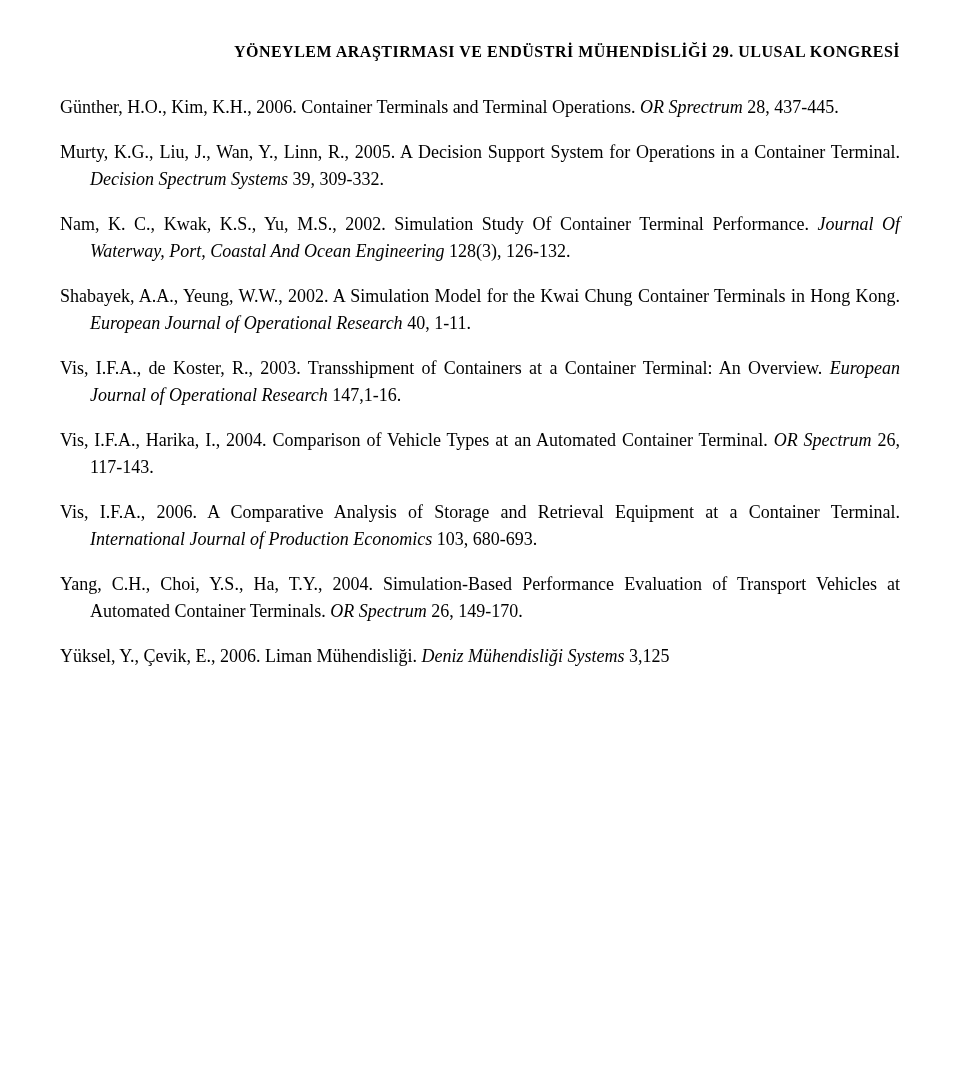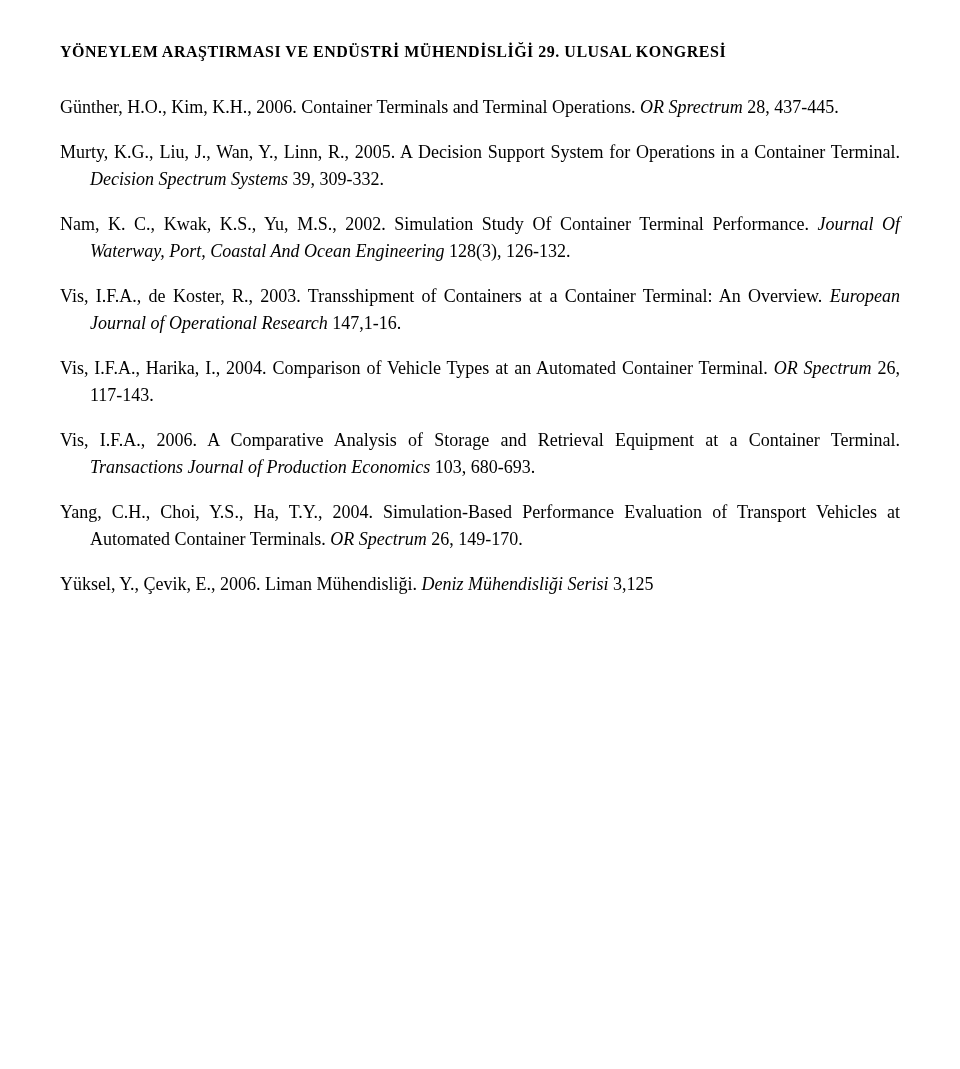--- a/index.html
+++ b/index.html
@@ -11,21 +11,21 @@
       background: #ffffff;
       font-family: "Times New Roman", Times, serif;
       font-size: 18px;
       line-height: 1.5;
       color: #000000;
       padding: 40px 60px 40px 60px;
       width: 960px;
       min-height: 1069px;
     }
     .page-header {
-      text-align: left;
+      text-align: right;
       font-size: 16px;
       font-weight: bold;
       margin-bottom: 30px;
       letter-spacing: 0.5px;
     }
     .references-section {
       margin-top: 27px;
     }
     .reference-block {
       margin-bottom: 18px;
@@ -55,36 +55,39 @@
 
 
   <div class="reference-block">
     <p>Murty, K.G., Liu, J., Wan, Y., Linn, R., 2005. A Decision Support System for Operations in a Container Terminal. <em>Decision Spectrum Systems</em> 39, 309-332.</p>
   </div>
 
   <div class="reference-block">
     <p>Nam, K. C., Kwak, K.S., Yu, M.S., 2002. Simulation Study Of Container Terminal Performance. <em>Journal Of Waterway, Port, Coastal And Ocean Engineering</em> 128(3), 126-132.</p>
   </div>
 
+  <div class="reference-block">
+    <p>Shabayek, A.A., Yeung, W.W., 2002. A Simulation Model for the Kwai Chung Container Terminals in Hong Kong. <em>European Journal of Operational Research</em> 40, 1-11.</p>
+  </div>
 
 
 
   <div class="reference-block">
     <p>Vis, I.F.A., de Koster, R., 2003. Transshipment of Containers at a Container Terminal: An Overview. <em>European Journal of Operational Research</em> 147,1-16.</p>
   </div>
 
   <div class="reference-block">
     <p>Vis, I.F.A., Harika, I., 2004. Comparison of Vehicle Types at an Automated Container Terminal. <em>OR Spectrum</em> 26, 117-143.</p>
   </div>
 
   <div class="reference-block">
-    <p>Vis, I.F.A., 2006. A Comparative Analysis of Storage and Retrieval Equipment at a Container Terminal. <em>Transactions Journal of Production Economics</em> 103, 680-693.</p>
+    <p>Vis, I.F.A., 2006. A Comparative Analysis of Storage and Retrieval Equipment at a Container Terminal. <em>International Journal of Production Economics</em> 103, 680-693.</p>
   </div>
 
   <div class="reference-block">
     <p>Yang, C.H., Choi, Y.S., Ha, T.Y., 2004. Simulation-Based Performance Evaluation of Transport Vehicles at Automated Container Terminals. <em>OR Spectrum</em> 26, 149-170.</p>
   </div>
 
   <div class="reference-block">
-    <p>Yüksel, Y., Çevik, E., 2006. Liman Mühendisliği. <em>Deniz Mühendisliği Serisi</em> 3,125</p>
+    <p>Yüksel, Y., Çevik, E., 2006. Liman Mühendisliği. <em>Deniz Mühendisliği Systems</em> 3,125</p>
   </div>
 
 </div>
 
 </body></html>

